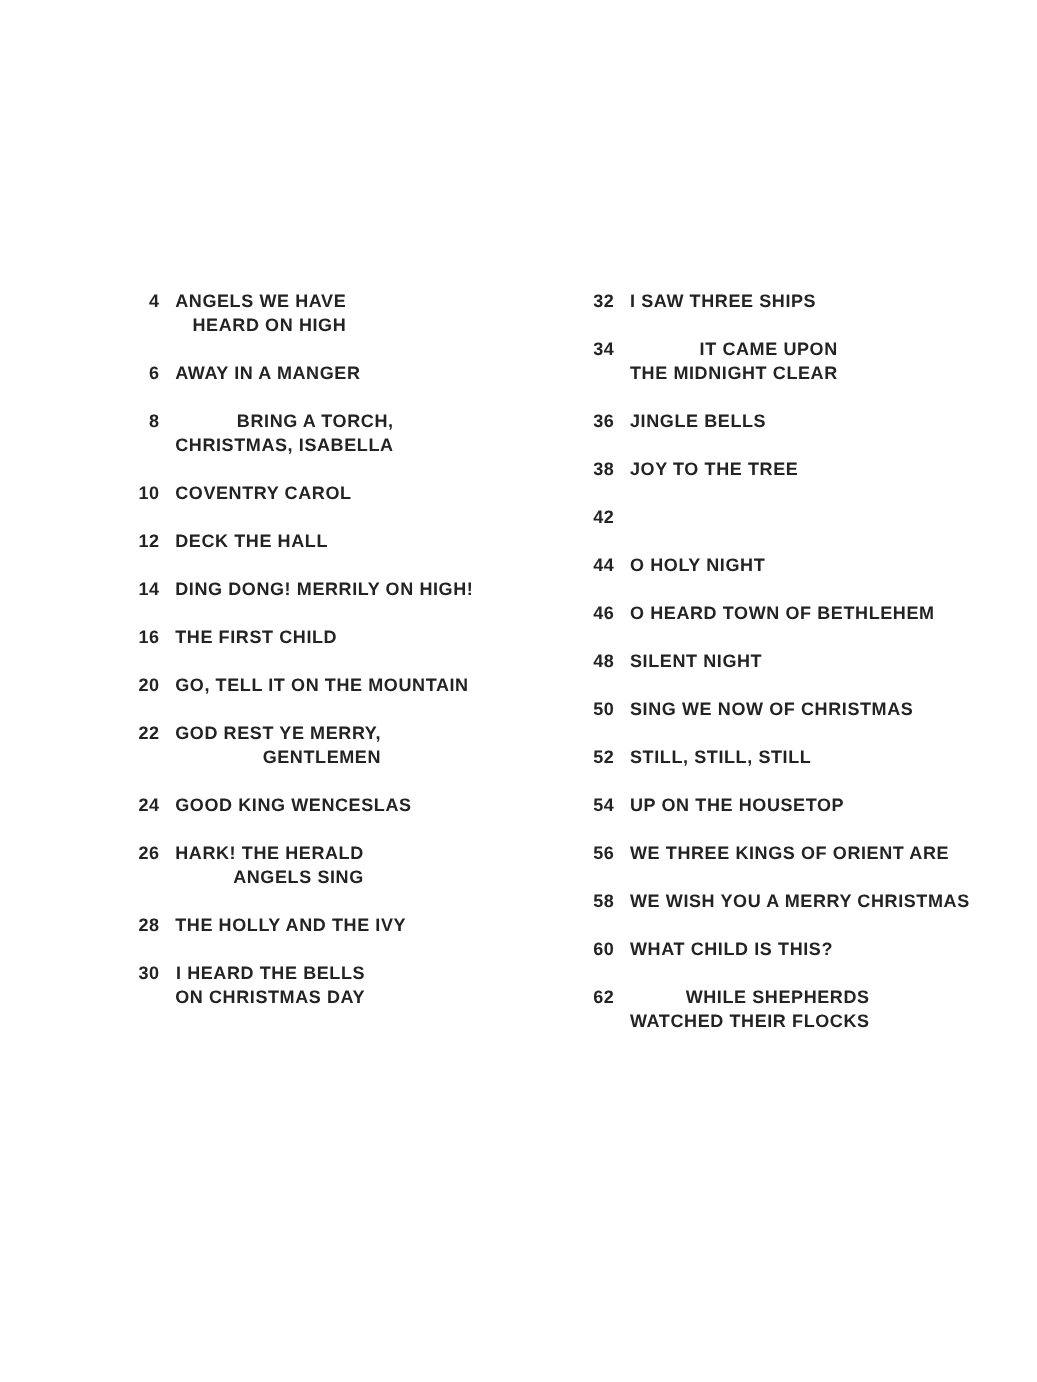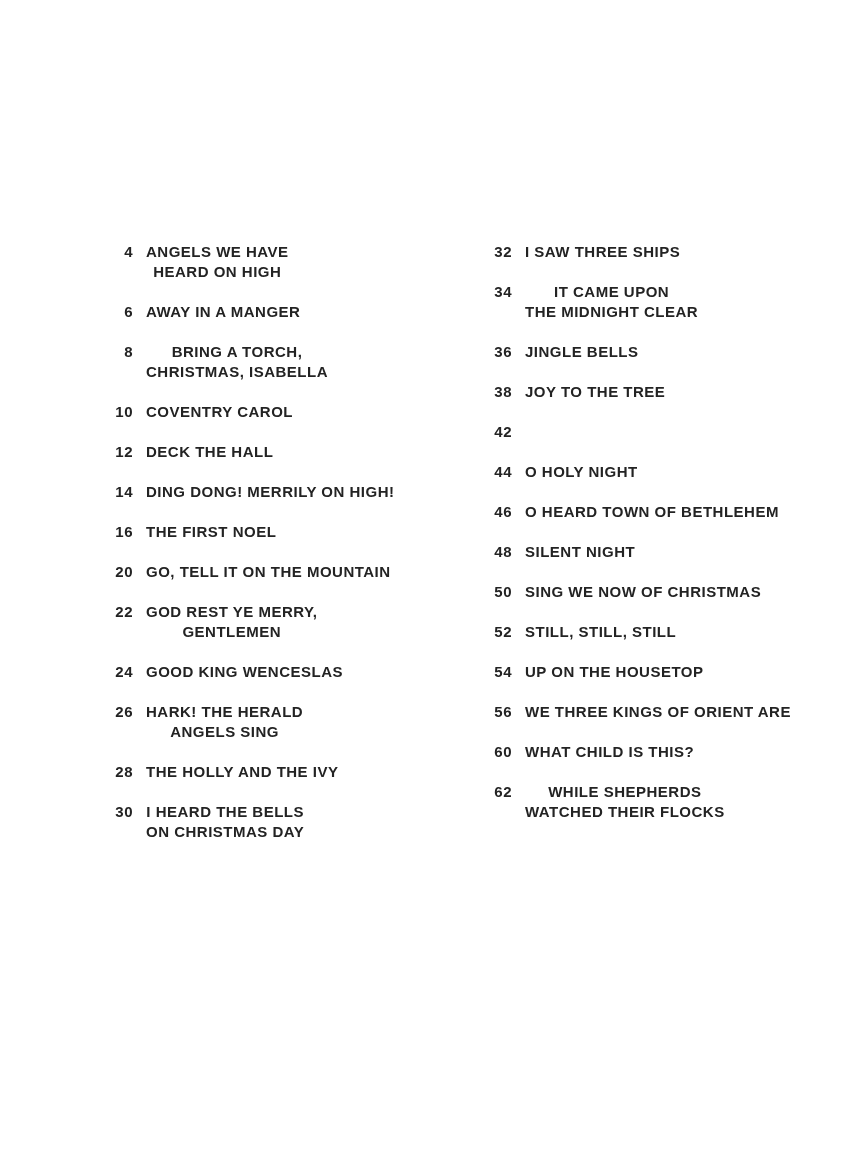--- a/index.html
+++ b/index.html
@@ -32,21 +32,21 @@
     letter-spacing: 0.5px;
   }
   .num {
     flex: none;
     width: 40px;
     text-align: right;
   }
   .title {
     margin-left: 13px;
     white-space: pre-line;
-    text-align: center;
+    text-align: right;
   }
 </style>
 </head>
 <body>
 
 <div class="page" style="background: rgb(255, 255, 255); color: rgb(35, 35, 35);">
   <div class="toc-col left">
       <div class="entry">
         <span class="num">4</span>
         <span class="title">ANGELS WE HAVE
@@ -68,21 +68,21 @@
       <div class="entry">
         <span class="num">12</span>
         <span class="title">DECK THE HALL</span>
       </div>
       <div class="entry">
         <span class="num">14</span>
         <span class="title">DING DONG! MERRILY ON HIGH!</span>
       </div>
       <div class="entry">
         <span class="num">16</span>
-        <span class="title">THE FIRST NOEL</span>
+        <span class="title">THE FIRST CHILD</span>
       </div>
       <div class="entry">
         <span class="num">20</span>
         <span class="title">GO, TELL IT ON THE MOUNTAIN</span>
       </div>
       <div class="entry">
         <span class="num">22</span>
         <span class="title">GOD REST YE MERRY,
 GENTLEMEN</span>
       </div>
@@ -148,20 +148,24 @@
       </div>
       <div class="entry">
         <span class="num">54</span>
         <span class="title">UP ON THE HOUSETOP</span>
       </div>
       <div class="entry">
         <span class="num">56</span>
         <span class="title">WE THREE KINGS OF ORIENT ARE</span>
       </div>
       <div class="entry">
+        <span class="num">58</span>
+        <span class="title">WE WISH YOU A MERRY CHRISTMAS</span>
+      </div>
+      <div class="entry">
         <span class="num">60</span>
         <span class="title">WHAT CHILD IS THIS?</span>
       </div>
       <div class="entry">
         <span class="num">62</span>
         <span class="title">WHILE SHEPHERDS
 WATCHED THEIR FLOCKS</span>
       </div>
     </div>
 </div>

